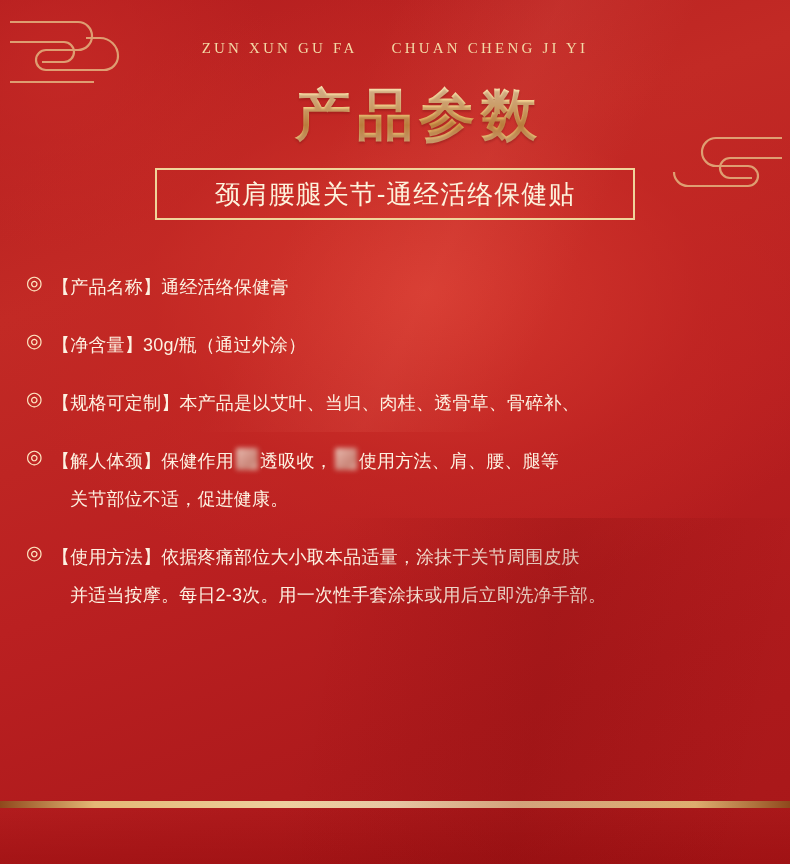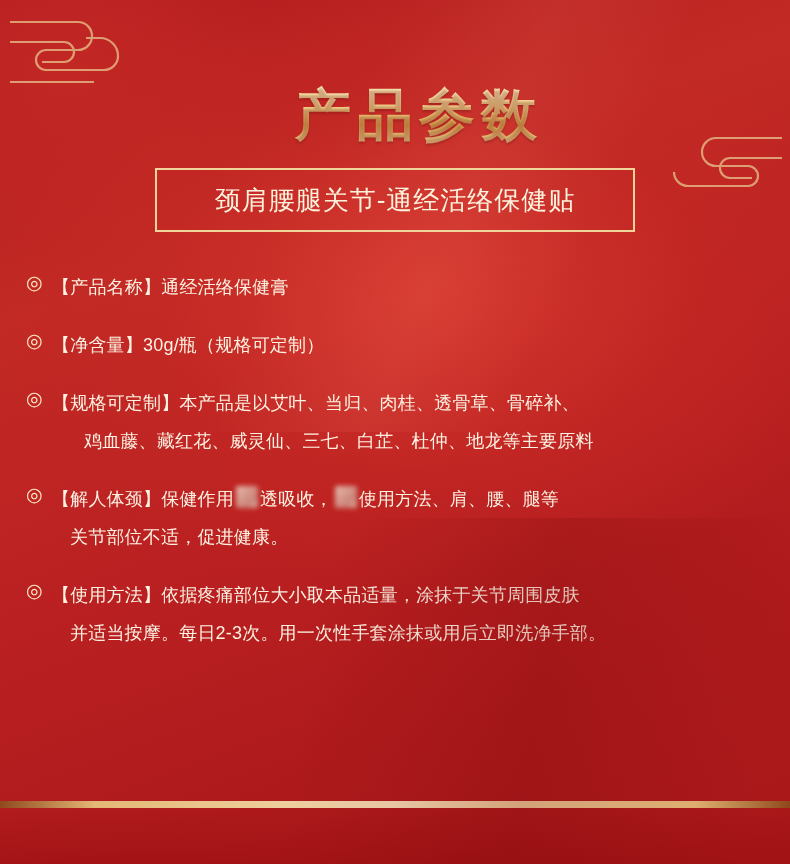--- a/index.html
+++ b/index.html
@@ -86,21 +86,21 @@
     text-shadow: 0 2px 2px rgba(90,10,10,0.25);
     margin-left: 24px;
   }
 
   
   .subtitle-box {
     position: absolute;
     top: 168px;
     left: 155px;
     width: 480px;
-    height: 64px;
+    height: 52px;
     border: 2px solid #f0d49a;
     display: flex;
     align-items: center;
     justify-content: center;
     box-sizing: border-box;
   }
   .subtitle-box .txt {
     color: #fdf3dd;
     font-size: 26px;
     letter-spacing: 1px;
@@ -187,48 +187,48 @@
   <div class="cloud cloud-right">
     <svg width="120" height="78" viewBox="0 0 120 78" fill="none">
       <g stroke="#e8c38a" stroke-width="2.2" fill="none" opacity="0.9">
         <path d="M118 10 H52 a14 14 0 0 0 0 28 H84 a10 10 0 0 1 0 20 H24"></path>
         <path d="M118 30 H66 a10 10 0 0 0 0 20 H88"></path>
         <path d="M24 58 a14 14 0 0 1 -14 -14"></path>
       </g>
     </svg>
   </div>
 
+  <div class="pinyin"><span>ZUN XUN GU FA</span><span class="gap"></span><span>CHUAN CHENG JI YI</span></div>
 
   <div class="title">产品参数</div>
 
   <div class="subtitle-box">
     <span class="txt">颈肩腰腿关节-通经活络保健贴</span>
   </div>
 
   <div class="params">
 
     <div class="param-row">
       <div class="bullet">◎</div>
       <div class="param-text">
         <span>【产品名称】</span><span>通经活络保健膏</span>
       </div>
     </div>
 
     <div class="param-row">
       <div class="bullet">◎</div>
       <div class="param-text">
-        <span>【净含量】</span><span>30g/瓶（规格可定制）</span>
+        <span>【净含量】</span><span>30g/瓶（通过外涂）</span>
       </div>
     </div>
 
     <div class="param-row">
       <div class="bullet">◎</div>
       <div class="param-text">
         <span>【规格可定制】</span><span>本产品是以艾叶、当归、肉桂、透骨草、骨碎补、</span>
-        <span class="indent">鸡血藤、藏红花、威灵仙、三七、白芷、杜仲、地龙等主要原料</span>
       </div>
     </div>
 
     <div class="param-row">
       <div class="bullet">◎</div>
       <div class="param-text">
         <span>【解人体颈】</span><span>保健作用</span><span class="blur"></span><span>透吸收，</span><span class="blur"></span><span>使用方法、肩、腰、腿等</span>
         <span class="indent2">关节部位不适，促进健康。</span>
       </div>
     </div>

